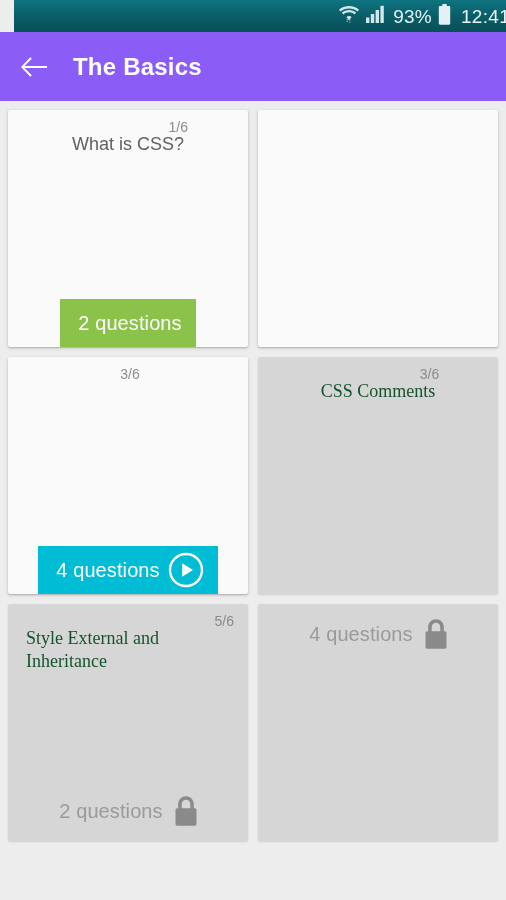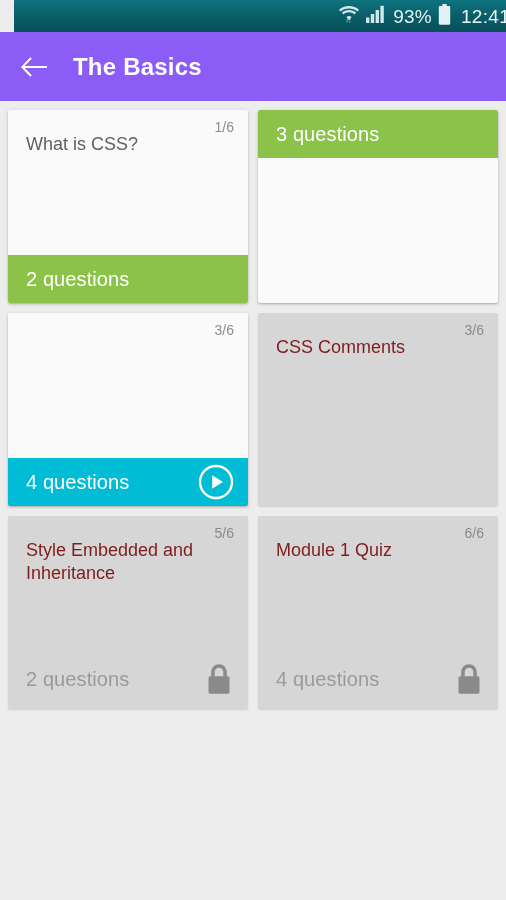--- a/index.html
+++ b/index.html
@@ -47,27 +47,28 @@
   }
 
   
   .grid{
     padding:9px 8px 0 8px;
     display:grid;
     grid-template-columns:1fr 1fr;
     gap:10px 10px;
   }
   .card{
-    height:193px;
+    height:237px;
     border-radius:2px;
     display:flex; flex-direction:column;
     box-shadow:0 1px 2px rgba(0,0,0,.22), 0 1px 4px rgba(0,0,0,.10);
     overflow:hidden;
     cursor:pointer;
     position:relative;
+    align-items:center;
   }
   .card.open   { background:#fafafa; }
   .card.locked { background:#d6d6d6; box-shadow:0 1px 2px rgba(0,0,0,.13); }
 
   .card-body{
     flex:1 1 auto;
     padding:10px 14px 0 18px;
     display:flex; flex-direction:column;
   }
   .card-counter{
@@ -78,21 +79,21 @@
     margin-bottom:2px;
   }
   .card.locked .card-counter{ color:#8a8a8a; }
   .card-title{
     font-size:18px;
     line-height:1.27;
     color:#616161;
     margin-top:-4px;
     padding-right:4px;
   }
-  .card.locked .card-title{ color:#7f1d1d; }
+  .card.locked .card-title{ color:#14532d;font-family:Liberation Serif, serif; }
 
   .card-footer{
     flex:0 0 auto;
     height:48px;
     display:flex; align-items:center;
     padding:0 14px 0 18px;
     gap:8px;
   }
   .card-footer.green { background:#8bc34a; }
   .card-footer.cyan  { background:#00bcd4; }
@@ -159,23 +160,20 @@
     <div class="card-body">
       <span class="card-counter">1/6</span>
       <span class="card-title">What is CSS?</span>
     </div>
     <div class="card-footer green">
       <span class="footer-label">2 questions</span>
     </div>
   </div>
 
   <div class="card open">
-    <div class="card-footer green">
-      <span class="footer-label">3 questions</span>
-    </div>
   </div>
 
   <div class="card open">
     <div class="card-body">
       <span class="card-counter">3/6</span>
     </div>
     <div class="card-footer cyan">
       <span class="footer-label">4 questions</span>
       <span class="footer-icon">
         <svg width="36" height="36" viewBox="0 0 36 36">
@@ -189,38 +187,34 @@
   <div class="card locked">
     <div class="card-body">
       <span class="card-counter">3/6</span>
       <span class="card-title">CSS Comments</span>
     </div>
   </div>
 
   <div class="card locked">
     <div class="card-body">
       <span class="card-counter">5/6</span>
-      <span class="card-title">Style Embedded and Inheritance</span>
+      <span class="card-title">Style External and Inheritance</span>
     </div>
     <div class="card-footer plain">
       <span class="footer-label">2 questions</span>
       <span class="footer-icon">
         <svg width="30" height="34" viewBox="0 0 30 34">
           <path d="M15 2.2c-4.3 0-7.8 3.5-7.8 7.8v5.3h3.5V10c0-2.4 1.9-4.3 4.3-4.3s4.3 1.9 4.3 4.3v5.3h3.5V10c0-4.3-3.5-7.8-7.8-7.8z" fill="#8a8a8a"></path>
           <rect x="4.5" y="14.3" width="21" height="17.4" rx="1.6" fill="#8a8a8a"></rect>
         </svg>
       </span>
     </div>
   </div>
 
   <div class="card locked">
-    <div class="card-body">
-      <span class="card-counter">6/6</span>
-      <span class="card-title">Module 1 Quiz</span>
-    </div>
     <div class="card-footer plain">
       <span class="footer-label">4 questions</span>
       <span class="footer-icon">
         <svg width="30" height="34" viewBox="0 0 30 34">
           <path d="M15 2.2c-4.3 0-7.8 3.5-7.8 7.8v5.3h3.5V10c0-2.4 1.9-4.3 4.3-4.3s4.3 1.9 4.3 4.3v5.3h3.5V10c0-4.3-3.5-7.8-7.8-7.8z" fill="#8a8a8a"></path>
           <rect x="4.5" y="14.3" width="21" height="17.4" rx="1.6" fill="#8a8a8a"></rect>
         </svg>
       </span>
     </div>
   </div>

